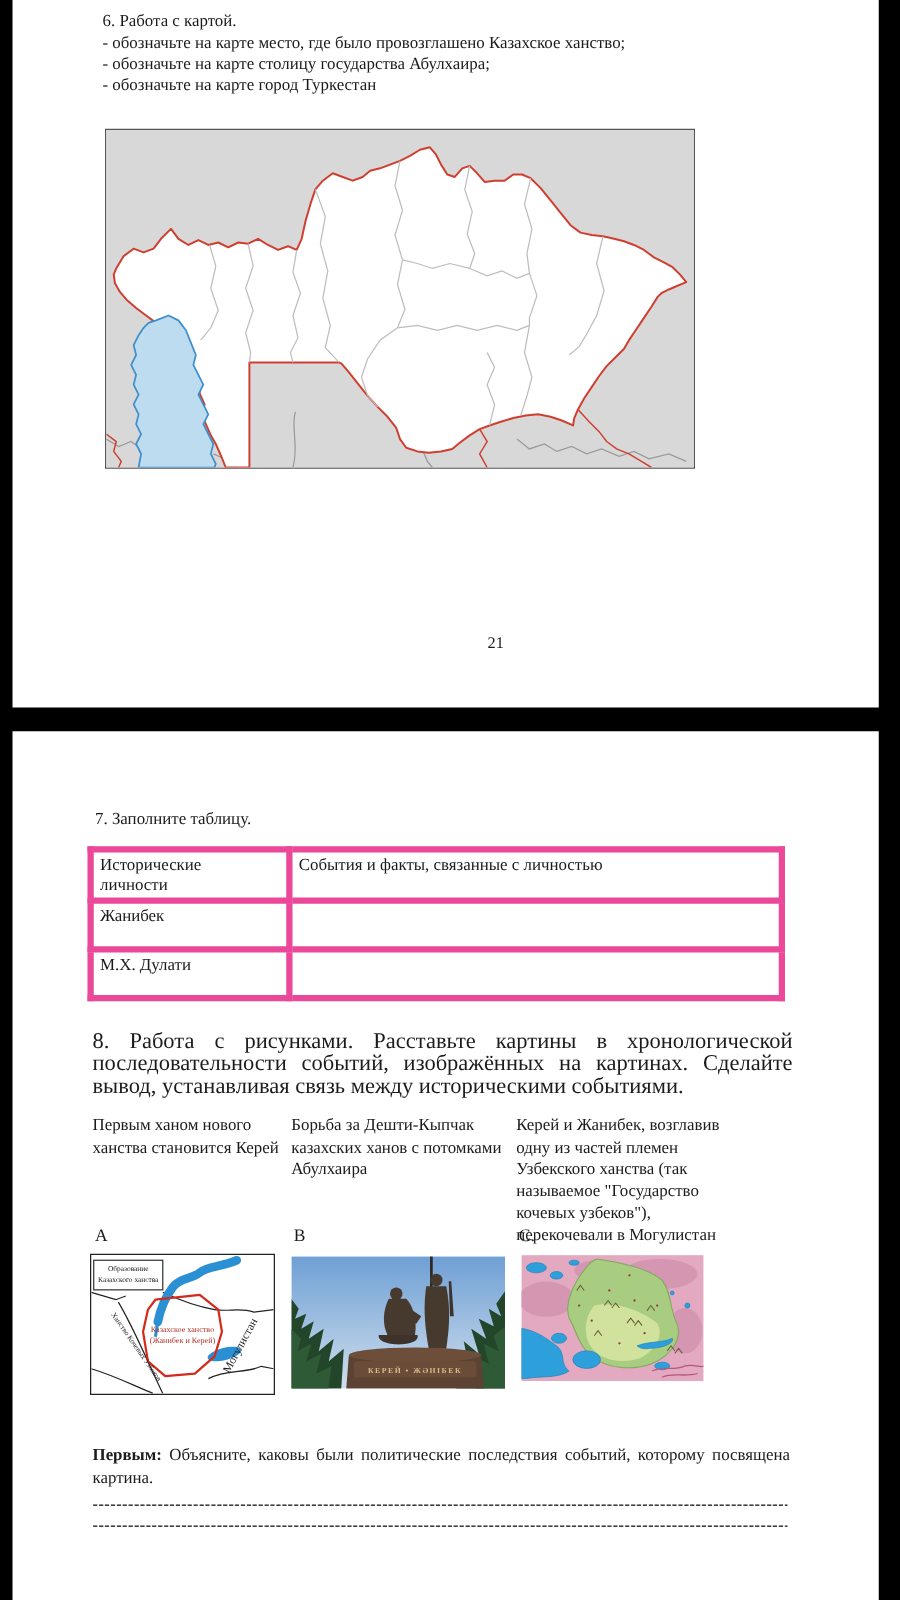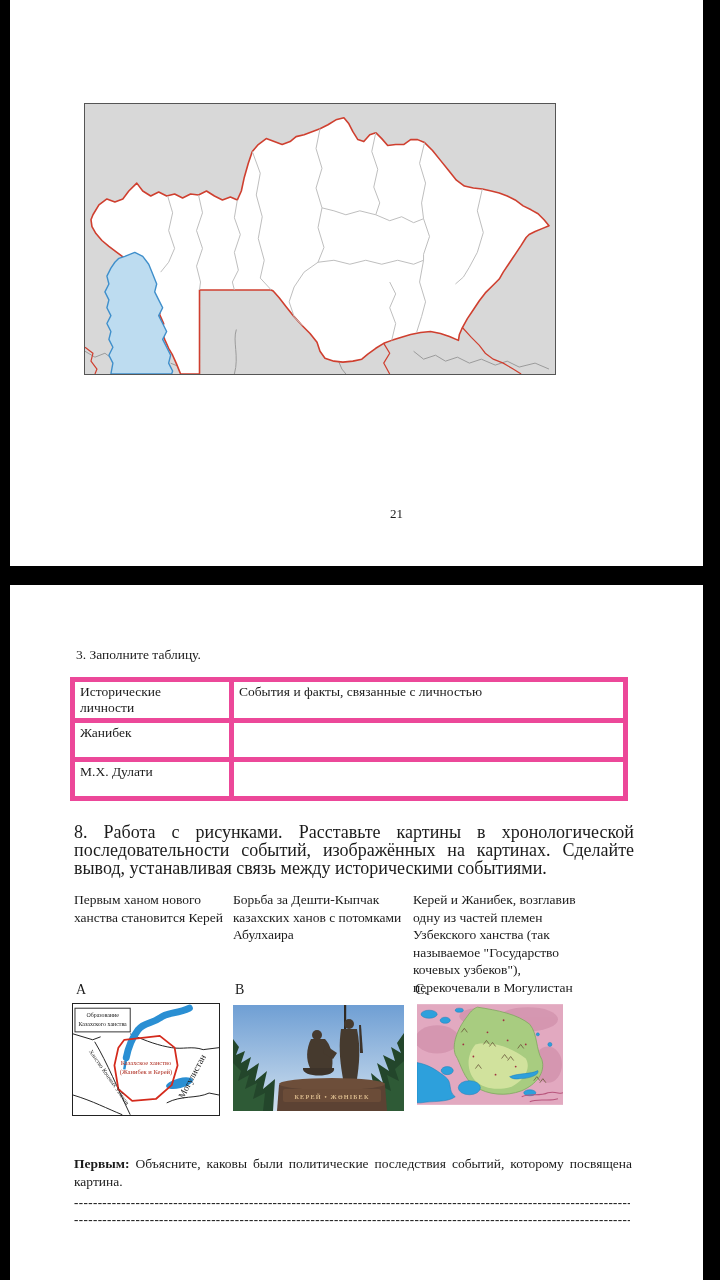--- a/index.html
+++ b/index.html
@@ -40,20 +40,26 @@
   .conclusion b{font-weight:700;}
   .dashline{left:64px;width:556px;height:13px;overflow:hidden;white-space:nowrap;
             font-weight:700;font-size:13px;line-height:12px;letter-spacing:0.4px;}
   .dash1{top:612px;} .dash2{top:629px;}
 </style>
 </head>
 <body>
 
 <div class="page" id="page1">
 
+  <div class="abs p1-text bodytext">
+    <div>6. Работа с картой.</div>
+    <div>- обозначьте  на карте место, где было провозглашено Казахское ханство;</div>
+    <div>- обозначьте  на карте  столицу государства Абулхаира;</div>
+    <div>- обозначьте на карте город Туркестан</div>
+  </div>
 
   <div class="abs map-frame">
     <svg viewBox="0 0 472 273" preserveAspectRatio="none">
       <rect x="0" y="0" width="472" height="273" fill="#d8d8d8"></rect>
 
       <g stroke="#9a9a9a" stroke-width="1" fill="none">
         <path d="M86,262 L100,268 112,273"></path>
         <path d="M0,250 L10,256 20,252 28,258"></path>
         <path d="M150,273 C155,255 148,240 152,228"></path>
         <path d="M255,261 L258,268 262,273"></path>
@@ -88,21 +94,21 @@
 
       <path fill="#bddcf0" stroke="#3f8fcb" stroke-width="1.4" stroke-linejoin="round" d="M40,154 L50,150 58,154 64,162 68,172 72,182 70,190 74,198 78,206 74,214 78,222 82,230 78,238 82,246 86,254 84,262 88,270 87,273 26,273 28,262 24,254 28,246 24,238 26,230 22,222 26,214 22,206 24,198 20,190 24,182 22,174 26,166 30,160 34,156 Z"></path>
     </svg>
   </div>
 
   <div class="abs pagenum">21</div>
 </div>
 
 <div class="page" id="page2">
 
-  <div class="abs s7-title">3. Заполните таблицу.</div>
+  <div class="abs s7-title">7. Заполните таблицу.</div>
 
   <table class="abs fill-table">
     <tbody>
         <tr>
       <td class="c1 hdr1"><span>Исторические личности</span></td>
       <td>События и факты, связанные с личностью</td>
     </tr>
     <tr class="r">
       <td class="c1">Жанибек</td>
       <td></td>

